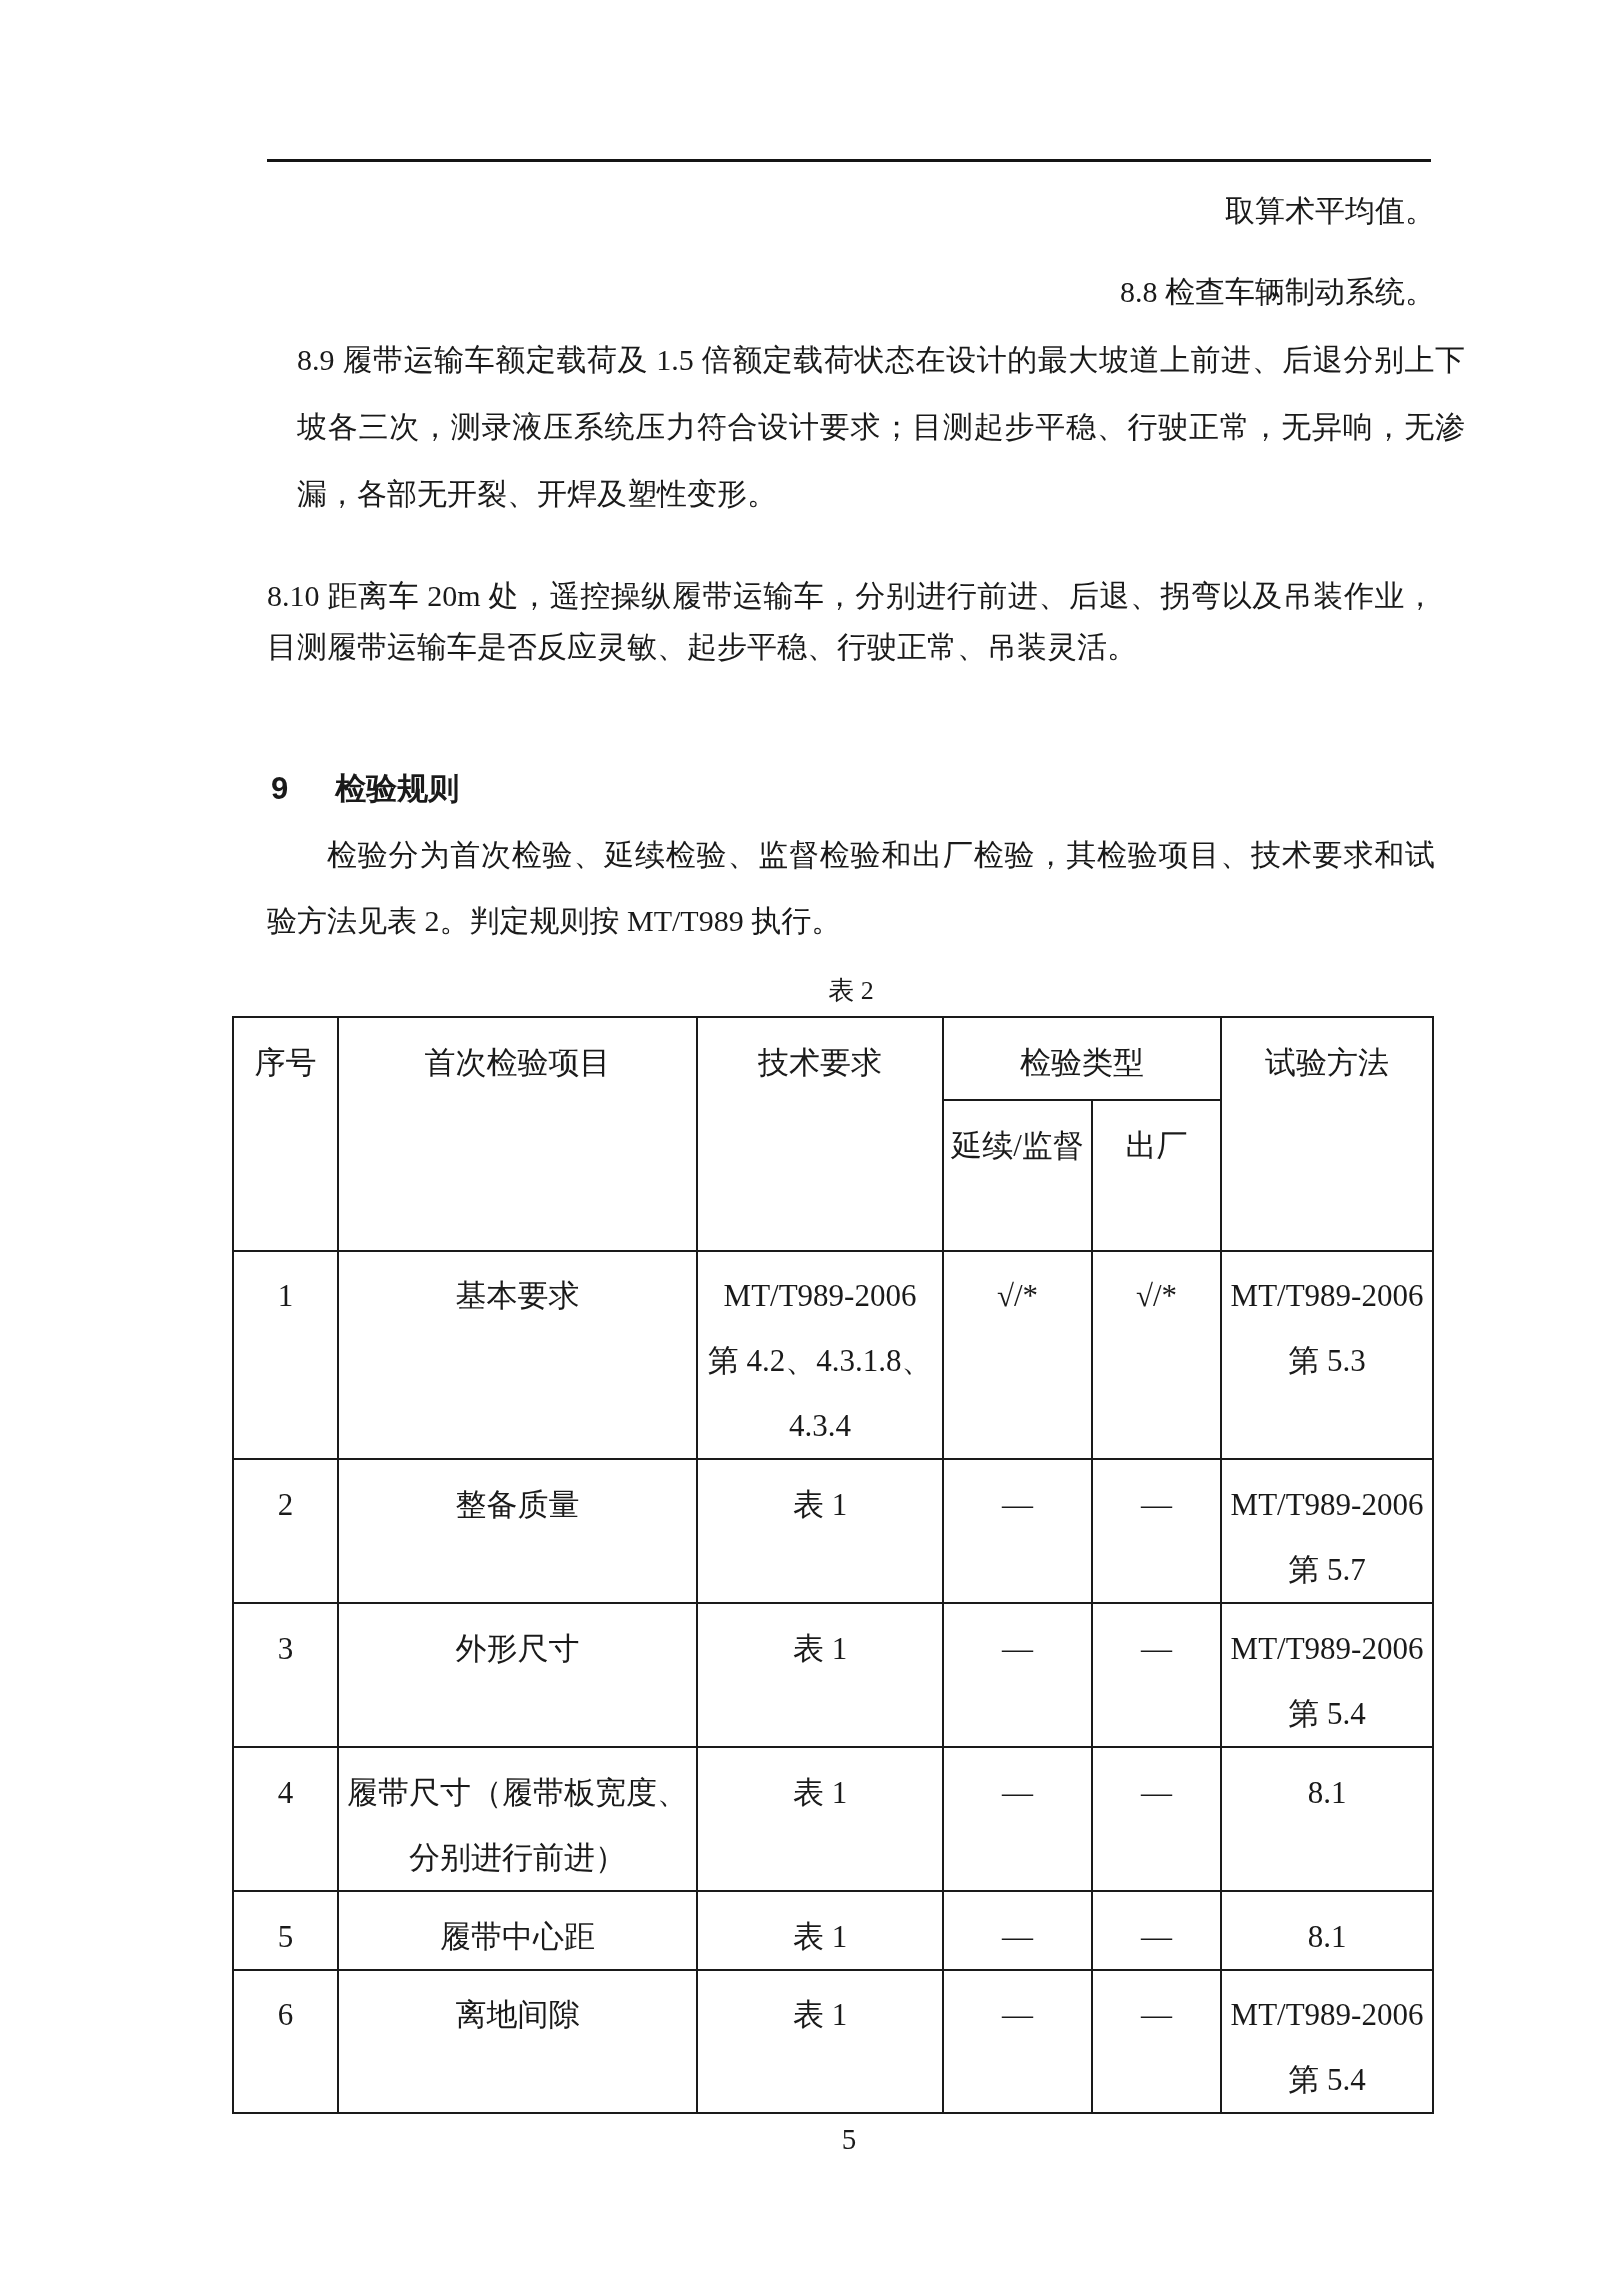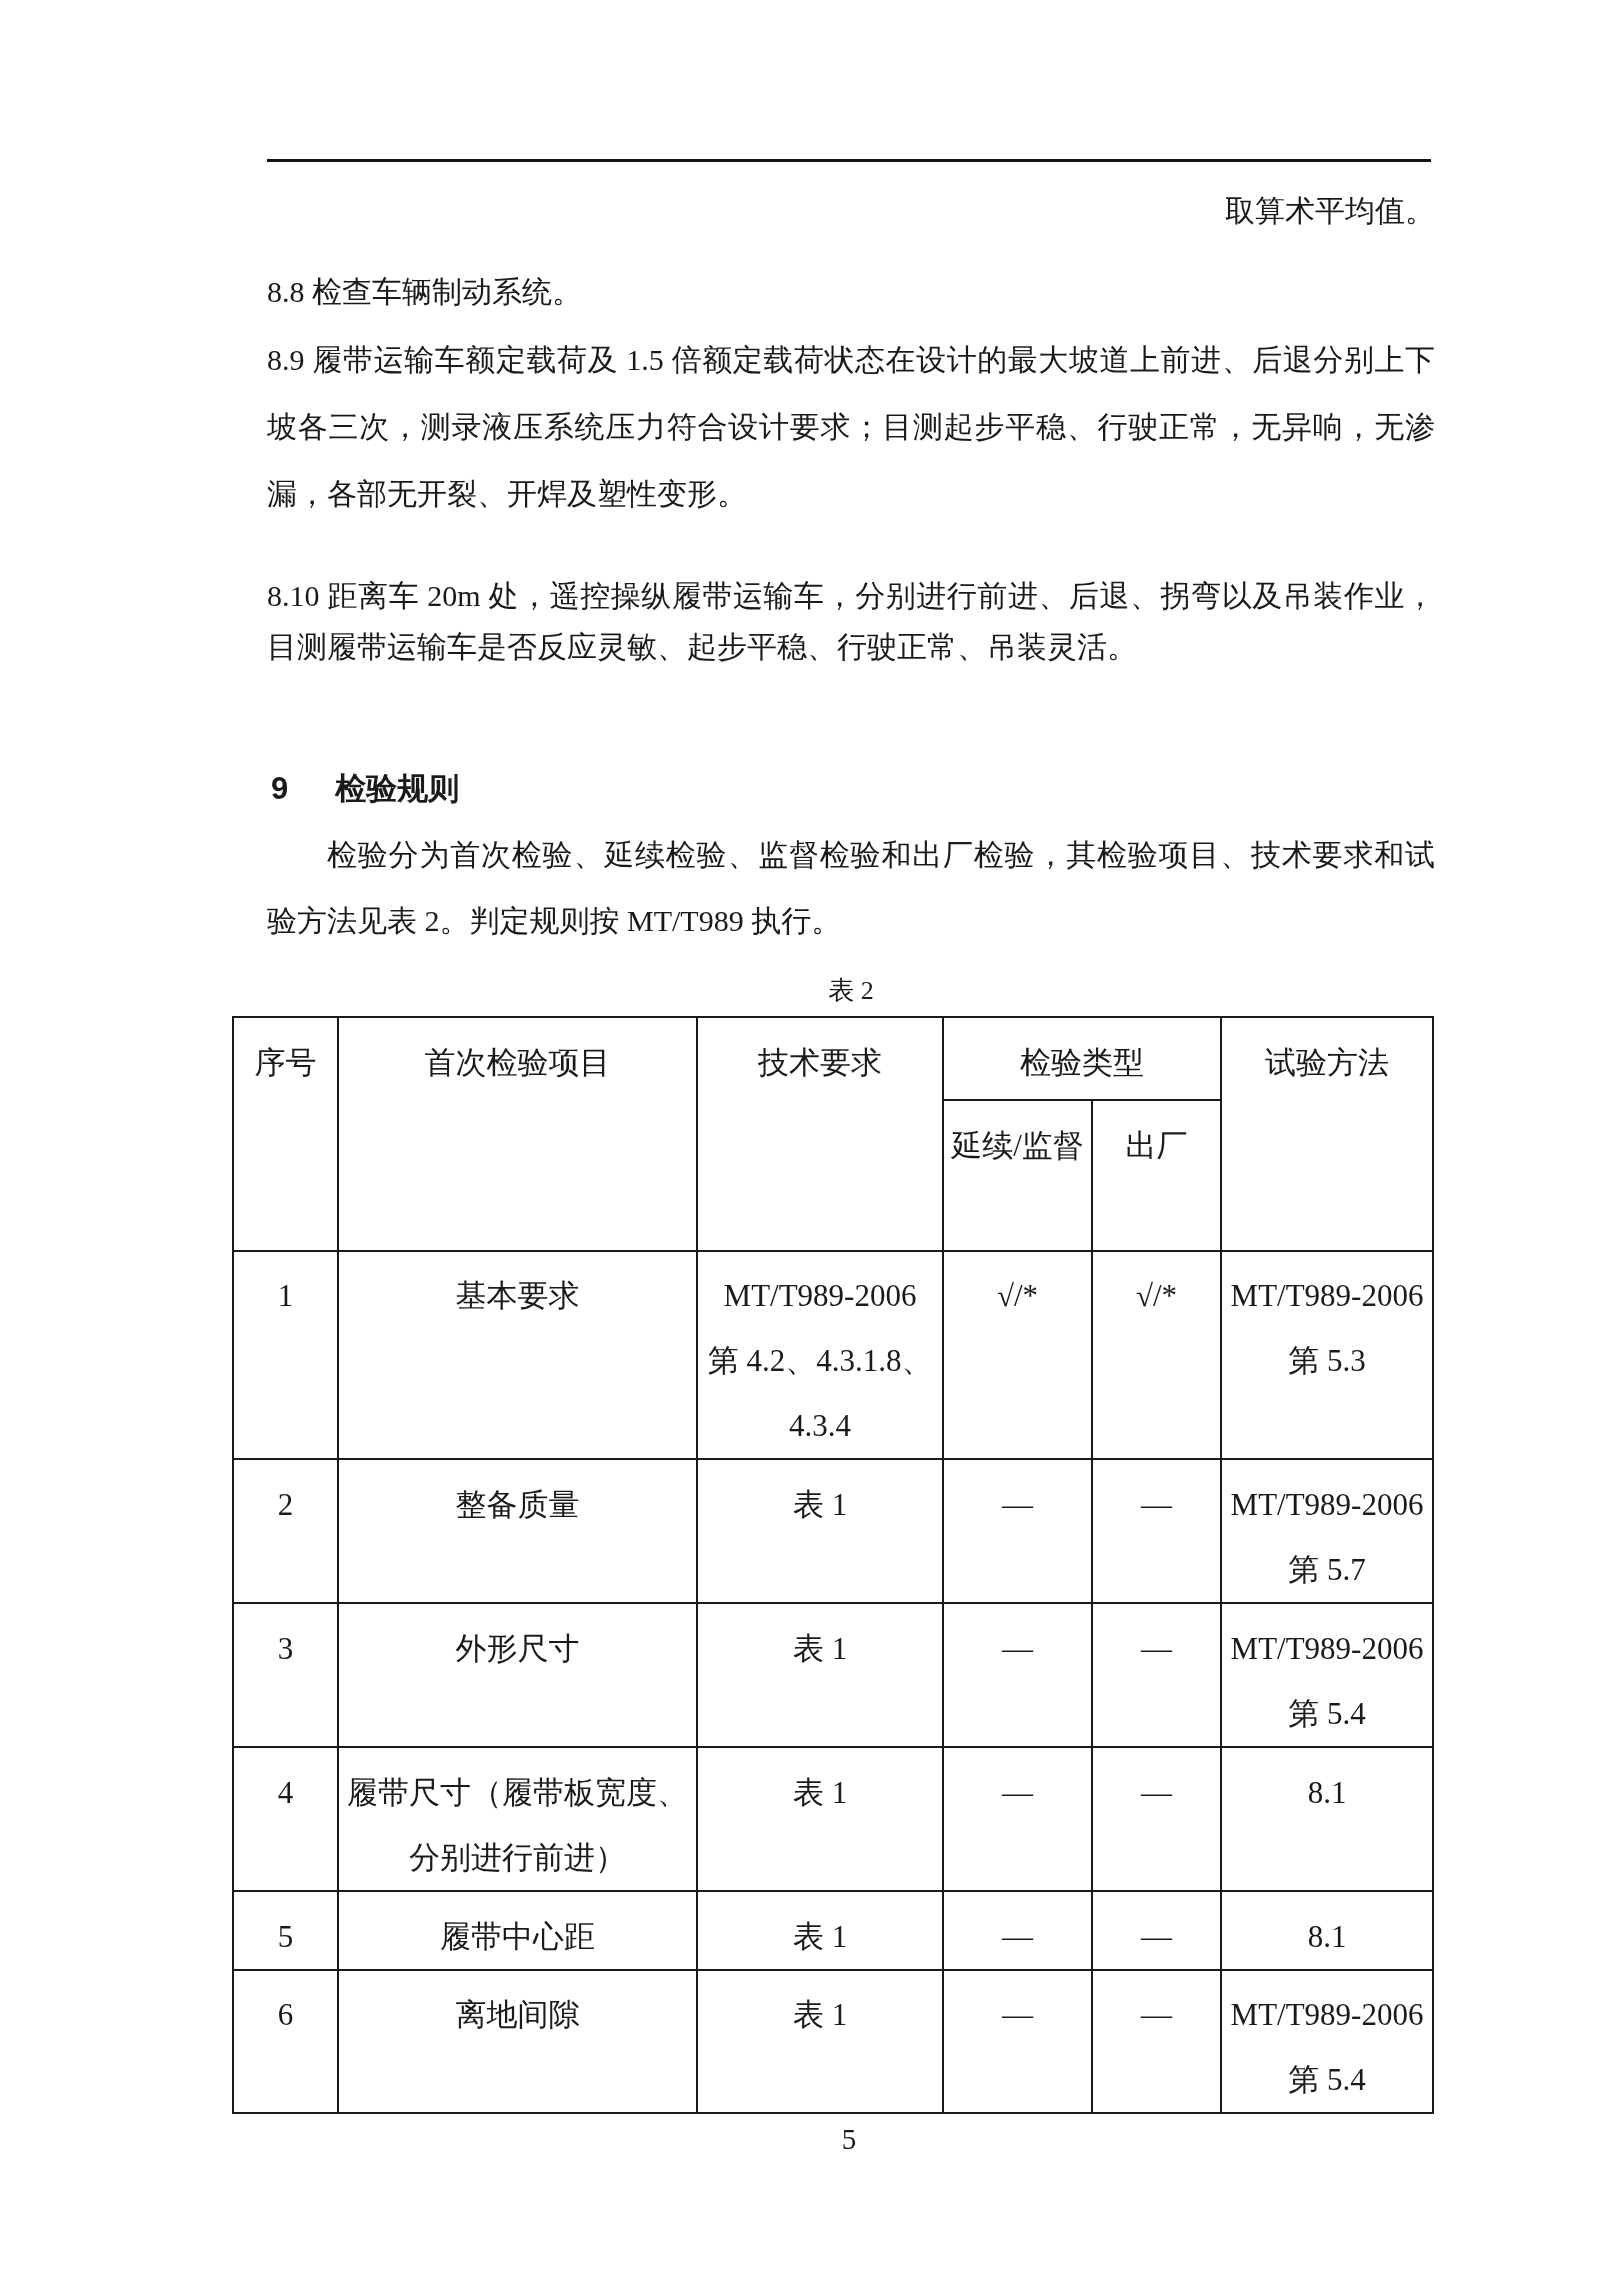--- a/index.html
+++ b/index.html
@@ -38,22 +38,22 @@
   .para {
     position: absolute;
     left: 267px;
     width: 1168px;
     margin: 0;
     font-size: 30px;
     line-height: 67px;
   }
   .just { text-align: justify; text-justify: inter-ideograph; }
   .p-avg   { top: 177px; text-align: right; }
-  .p-88    { top: 258px; }
-  .p-89    { top: 326px; }
+  .p-88    { top: 258px; text-align: right; }
+  .p-89    { top: 326px; margin-left: 30px; }
   .p-810   { top: 570px; line-height: 51px; }
   .p-811   { top: 672px; }
   .sec-heading {
     position: absolute;
     left: 267px;
     top: 751px;
     width: 1168px;
     margin: 4px;
     font-family: "Liberation Sans", "DejaVu Sans", sans-serif;
     font-weight: bold;

